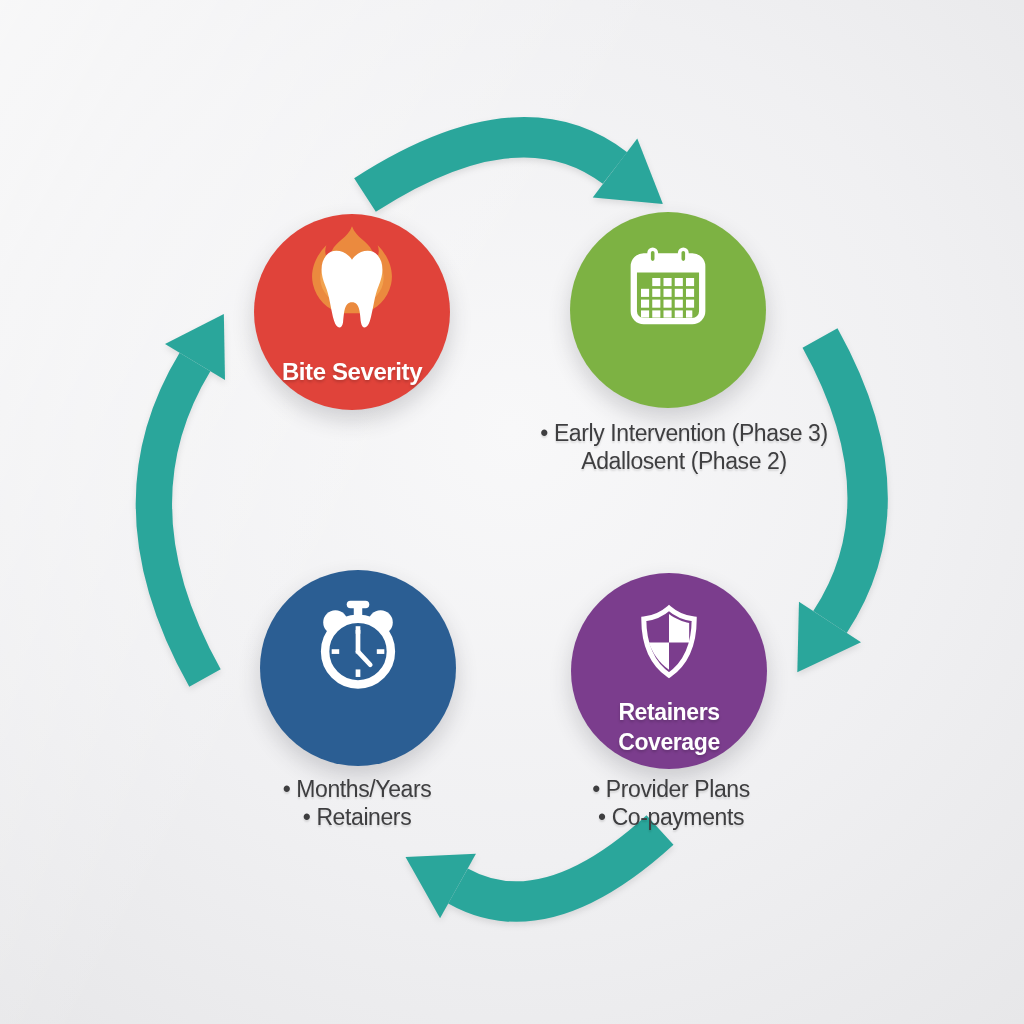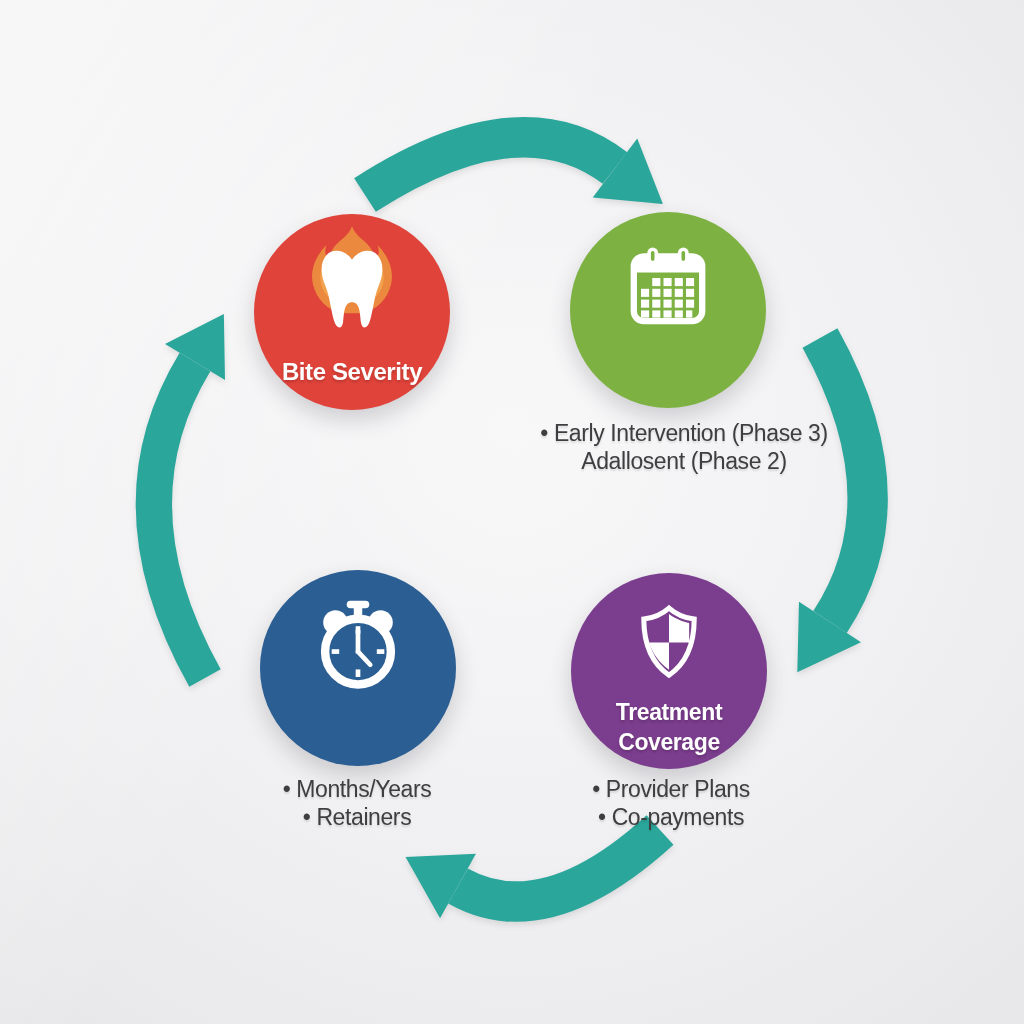--- a/index.html
+++ b/index.html
@@ -143,21 +143,21 @@
     <div>• Retainers</div>
   </div>
 
   <div class="circle c4" style="background: rgb(123, 61, 141);">
     <svg class="icon4" width="84" height="92" viewBox="0 0 100 100">
       <path d="M50 6 C58 13 70 18 80 19 C80 46 73 70 50 86 C27 70 20 46 20 19 C30 18 42 13 50 6 Z" fill="none" stroke="#ffffff" stroke-width="6"></path>
       <path fill="#ffffff" d="M50 13 C57 18.5 67 22.5 74 23.8 L74 47 L50 47 Z"></path>
       <path fill="#ffffff" d="M26 47 L50 47 L50 79.5 C38 71 30 59 26 47 Z"></path>
     </svg>
     <div class="title t4">
-      <span>Treatment</span>
+      <span>Retainers</span>
       <span>Coverage</span>
     </div>
   </div>
   <div class="list l4">
     <div>• Provider Plans</div>
     <div>• Co-payments</div>
   </div>
 
 </div>
 

